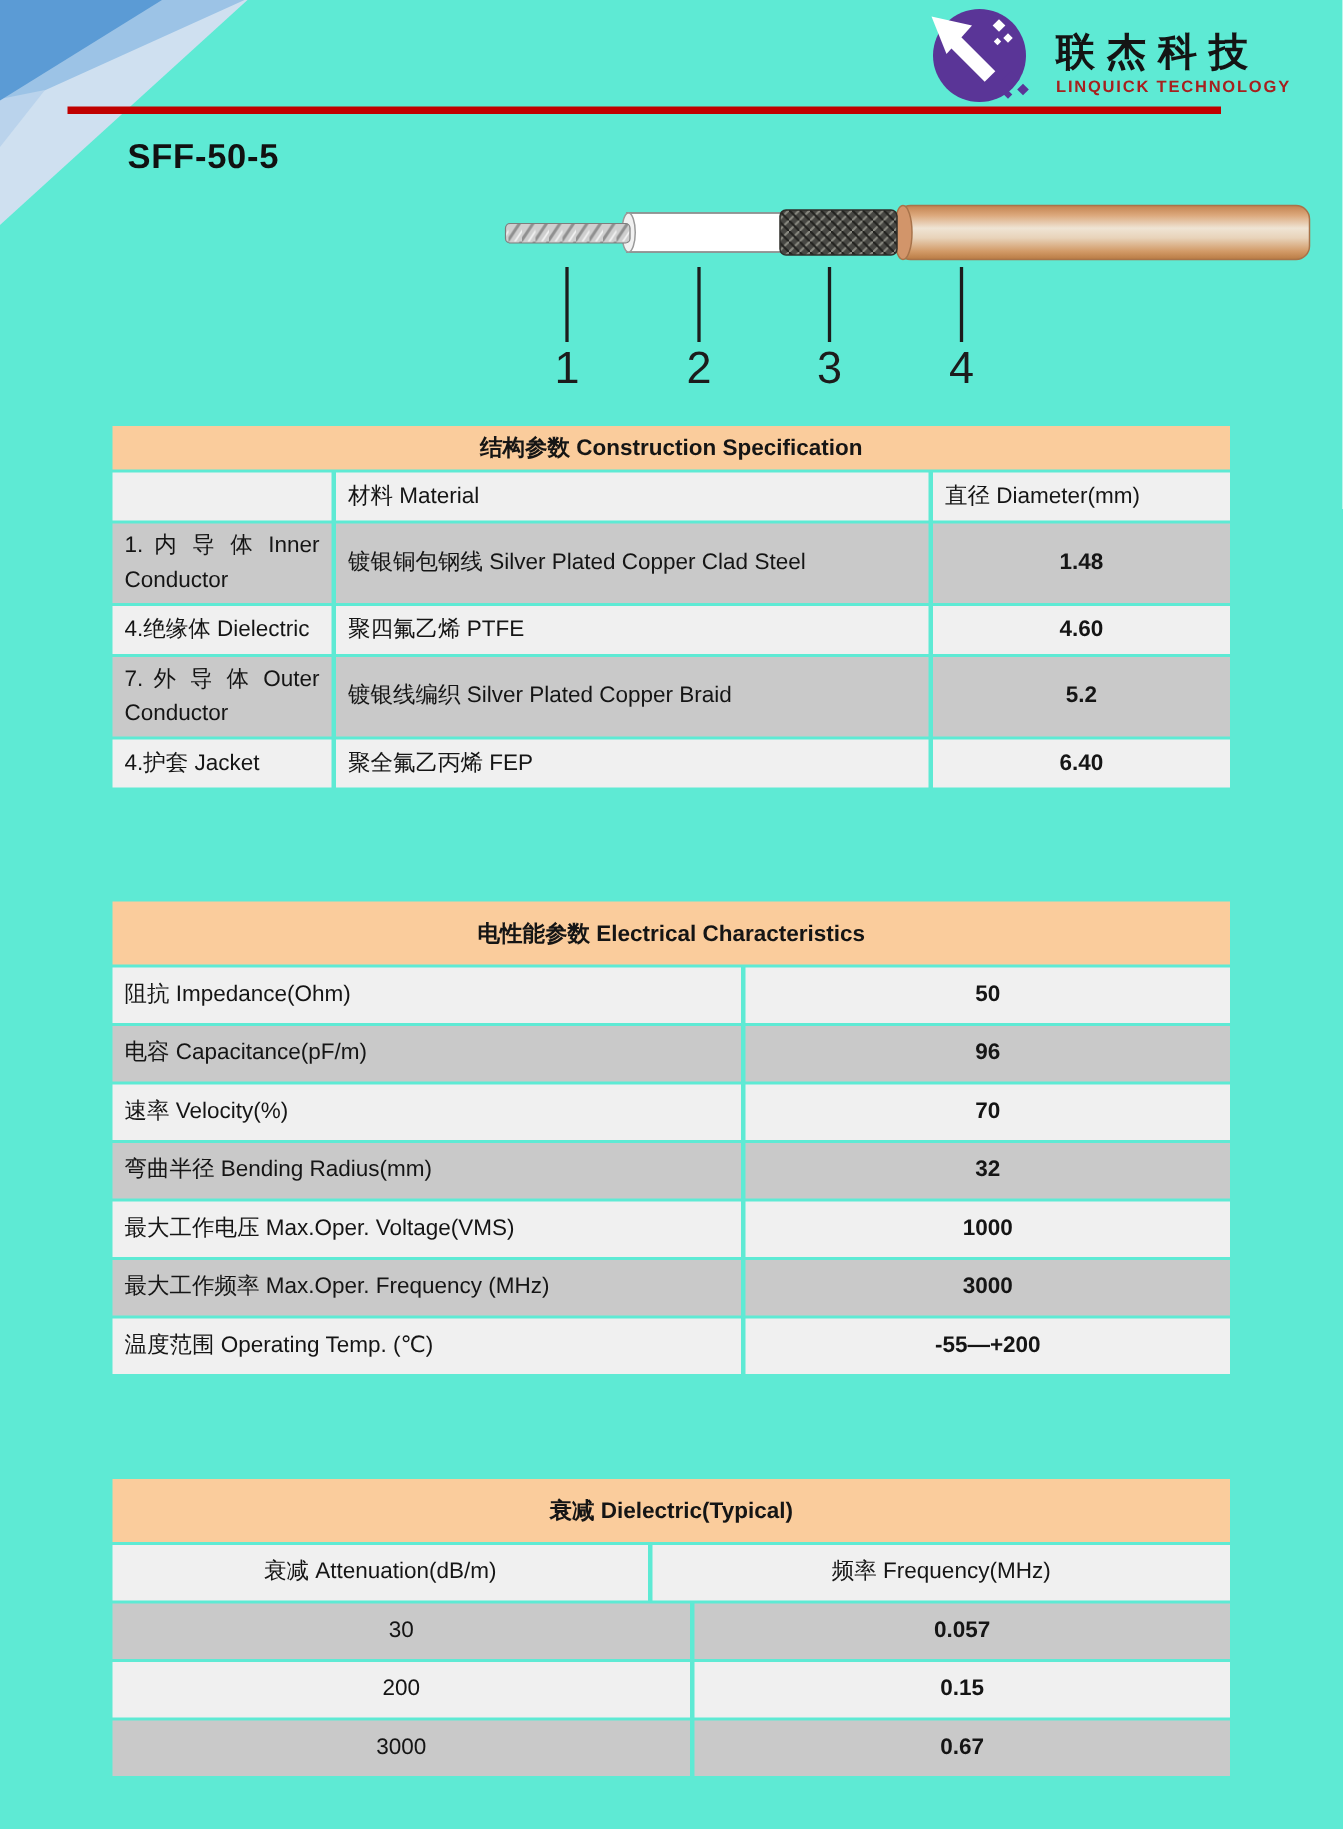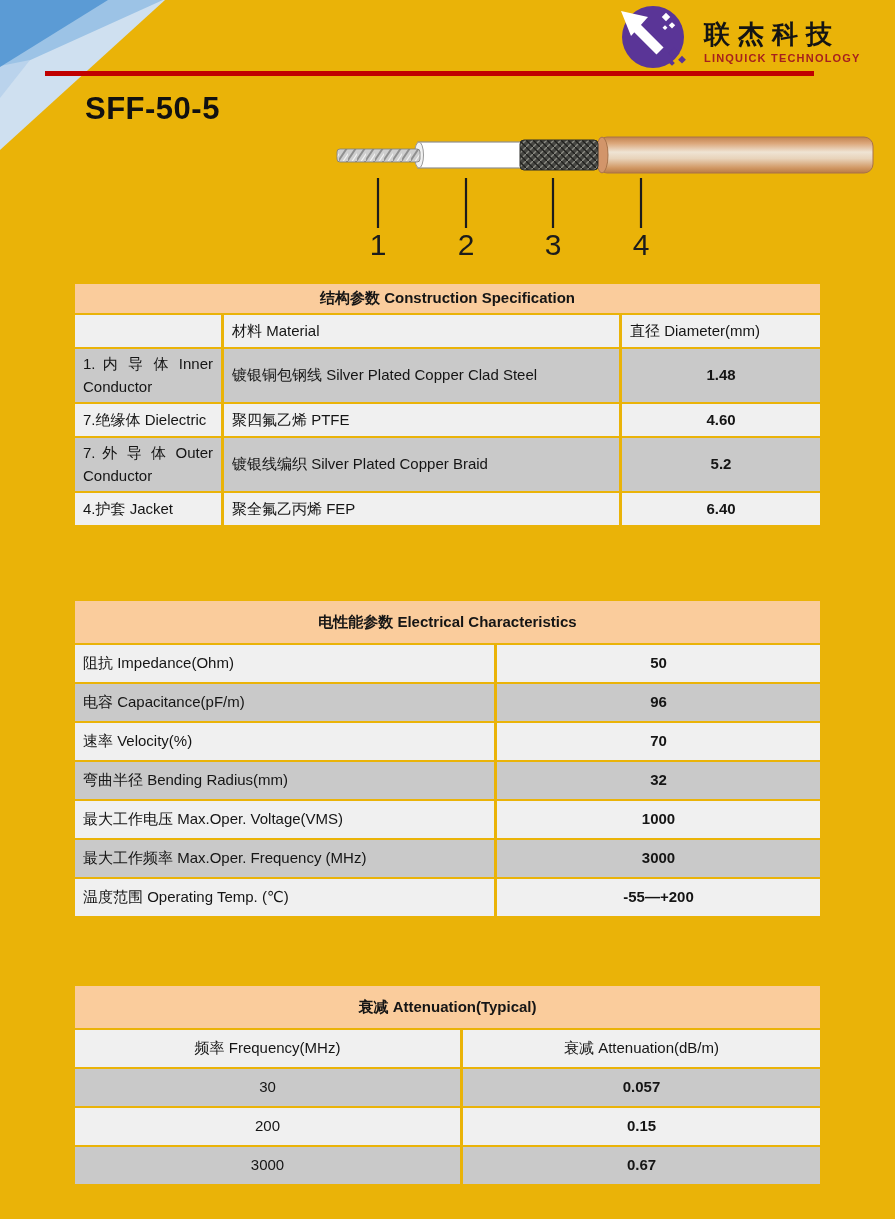--- a/index.html
+++ b/index.html
@@ -2,34 +2,34 @@
 <html style="--red: #C00000; --purple: #5A3597; --logo-en: #A6201E; --orange: #FACC9C; --row-dark: #C9C9C9; --row-light: #F0F0F0; --jacket: #D2956A; --tri-blue: #5B9BD5;"><head>
 <meta charset="utf-8">
 <style>
   * { margin:0; padding:0; box-sizing:border-box; }
   html,body { background:#ffffff; }
   body {
     width:895px; height:1219px;
     font-family:"Liberation Sans","DejaVu Sans",sans-serif;
     color:#1a1a1a; position:relative; overflow:hidden;
   }
-  .page { position:relative; width:895px; height:1219px; background:#eab308; }
+  .page { position:relative; width:895px; height:1219px; background:#5eead4; }
 
   
   .corner { position:absolute; left:0; top:0; }
 
   
   .logo { position:absolute; left:610px; top:2px; display:flex; align-items:center; }
   .logo-text { margin-left:4px; padding-top:10px; }
   .logo-cn { font-size:26px; font-weight:bold; color:#141414; letter-spacing:8px; white-space:nowrap; line-height:1.1; }
   .logo-en { font-size:11px; font-weight:bold; color:var(--logo-en); letter-spacing:1.2px; white-space:nowrap; margin-top:3px; }
 
   .red-rule { position:absolute; left:45px; top:71px; width:769px; height:5px; background:var(--red); }
 
-  .title { position:absolute; left:85px; top:91px; font-size:31px; font-weight:bold; color:#111; letter-spacing:0.5px; }
+  .title { position:absolute; left:85px; top:91px; font-size:23px; font-weight:bold; color:#111; letter-spacing:0.5px; }
 
   .cable { position:absolute; left:330px; top:133px; }
 
   
   .table { position:absolute; left:75px; width:745px; }
   .construction { top:284px; }
   .electrical   { top:601px; }
   .attenuation  { top:986px; }
 
   .t-header {
@@ -156,21 +156,21 @@
       <div class="cell c2">材料 Material</div>
       <div class="cell c3 bold">直径 Diameter(mm)</div>
     </div>
     <div>
         <div class="trow shade-dark tall">
           <div class="cell c1 comp">1. 内 导 体 Inner Conductor</div>
           <div class="cell c2">镀银铜包钢线 Silver Plated Copper Clad Steel</div>
           <div class="cell c3 val">1.48</div>
         </div>
         <div class="trow shade-light short">
-          <div class="cell c1 comp">7.绝缘体 Dielectric</div>
+          <div class="cell c1 comp">4.绝缘体 Dielectric</div>
           <div class="cell c2">聚四氟乙烯 PTFE</div>
           <div class="cell c3 val">4.60</div>
         </div>
         <div class="trow shade-dark tall">
           <div class="cell c1 comp">7. 外 导 体 Outer Conductor</div>
           <div class="cell c2">镀银线编织 Silver Plated Copper Braid</div>
           <div class="cell c3 val">5.2</div>
         </div>
         <div class="trow shade-light short">
           <div class="cell c1 comp">4.护套 Jacket</div>
@@ -208,24 +208,24 @@
           <div class="cell e2 val">3000</div>
         </div>
         <div class="trow shade-light erow">
           <div class="cell e1">温度范围 Operating Temp. (℃)</div>
           <div class="cell e2 val">-55—+200</div>
         </div>
       </div>
   </section>
 
   <section class="table attenuation">
-    <div class="t-header">衰减 Attenuation(Typical)</div>
+    <div class="t-header">衰减 Dielectric(Typical)</div>
     <div class="trow att-colhead shade-light">
+      <div class="cell a2 center bold">衰减 Attenuation(dB/m)</div>
       <div class="cell a1 center">频率 Frequency(MHz)</div>
-      <div class="cell a2 center bold">衰减 Attenuation(dB/m)</div>
     </div>
     <div>
         <div class="trow shade-dark arow">
           <div class="cell a1 center">30</div>
           <div class="cell a2 val">0.057</div>
         </div>
         <div class="trow shade-light arow">
           <div class="cell a1 center">200</div>
           <div class="cell a2 val">0.15</div>
         </div>

